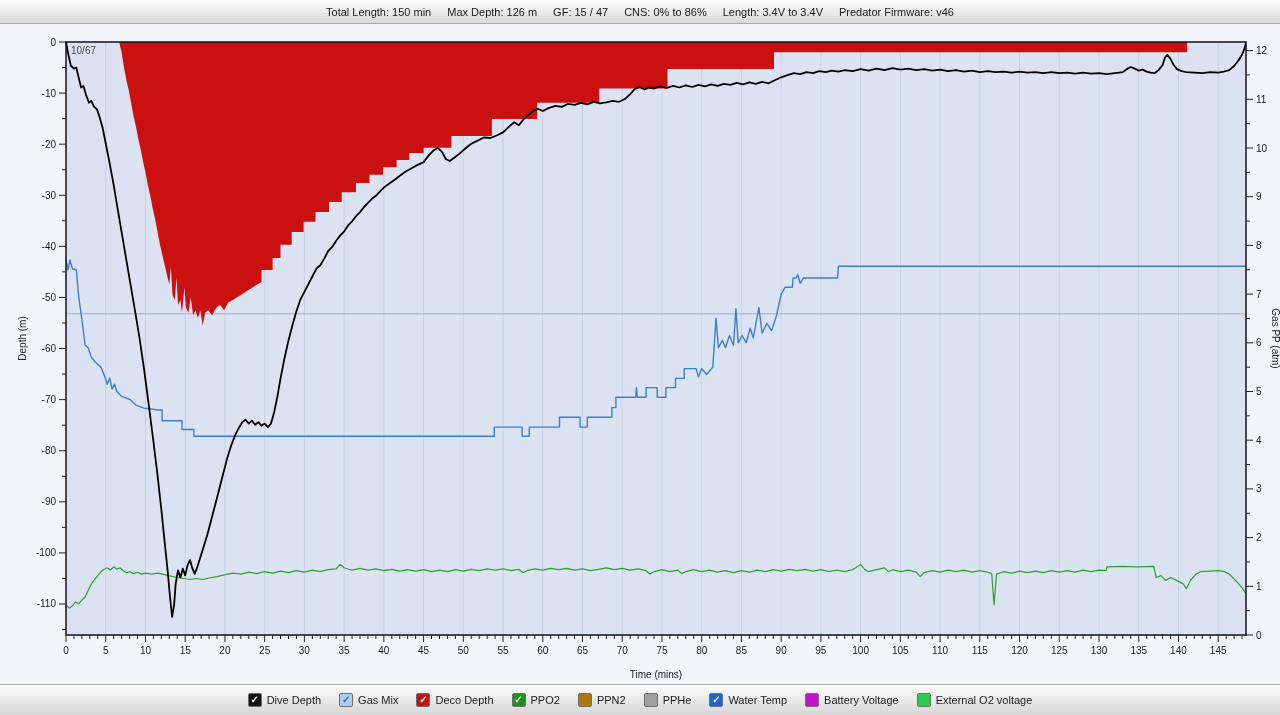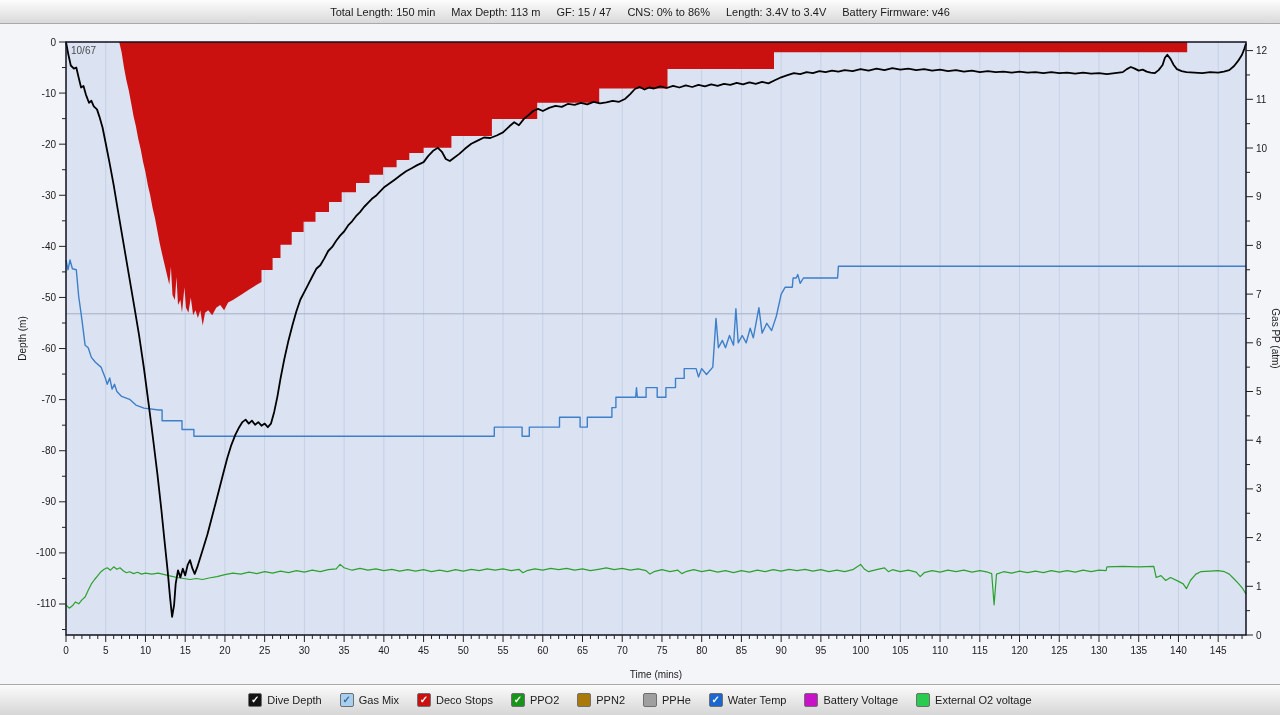--- a/index.html
+++ b/index.html
@@ -17,25 +17,25 @@
   .legend-item{display:flex;align-items:center;gap:5px;cursor:default;}
   .legend-box{width:12px;height:12px;border:1px solid #6f6f6f;border-radius:2px;
     display:flex;align-items:center;justify-content:center;
     font-size:10px;font-weight:bold;line-height:12px;box-sizing:content-box;}
 </style>
 </head>
 <body>
 
 <div class="topbar">
   <span>Total Length: 150 min</span>
-  <span>Max Depth: 113 m</span>
+  <span>Max Depth: 126 m</span>
   <span>GF: 15 / 47</span>
   <span>CNS: 0% to 86%</span>
   <span>Length: 3.4V to 3.4V</span>
-  <span>Battery Firmware: v46</span>
+  <span>Predator Firmware: v46</span>
 </div>
 
 <div class="chart-stage">
   <svg id="plot-svg" width="1280" height="660">
       <rect x="57" y="18" width="1180" height="593" fill="#dbe3f3"></rect>
       <line x1="96.73063973063972" y1="18" x2="96.73063973063972" y2="611" stroke="#c6d0e4" stroke-width="1"></line>
       <line x1="136.46127946127945" y1="18" x2="136.46127946127945" y2="611" stroke="#c6d0e4" stroke-width="1"></line>
       <line x1="176.1919191919192" y1="18" x2="176.1919191919192" y2="611" stroke="#c6d0e4" stroke-width="1"></line>
       <line x1="215.92255892255892" y1="18" x2="215.92255892255892" y2="611" stroke="#c6d0e4" stroke-width="1"></line>
       <line x1="255.65319865319864" y1="18" x2="255.65319865319864" y2="611" stroke="#c6d0e4" stroke-width="1"></line>
@@ -339,21 +339,21 @@
   <div class="legend-item">
       <span class="legend-box" style="background: rgb(169, 207, 238);">
         <span style="color: rgb(53, 105, 159);">✓</span>
       </span>
       <span>Gas Mix</span>
     </div>
   <div class="legend-item">
       <span class="legend-box" style="background: rgb(203, 16, 16);">
         <span style="color: rgb(255, 255, 255);">✓</span>
       </span>
-      <span>Deco Stops</span>
+      <span>Deco Depth</span>
     </div>
   <div class="legend-item">
       <span class="legend-box" style="background: rgb(24, 148, 24);">
         <span style="color: rgb(255, 255, 255);">✓</span>
       </span>
       <span>PPO2</span>
     </div>
   <div class="legend-item">
       <span class="legend-box" style="background: rgb(169, 121, 10);"></span>
       <span>PPN2</span>

